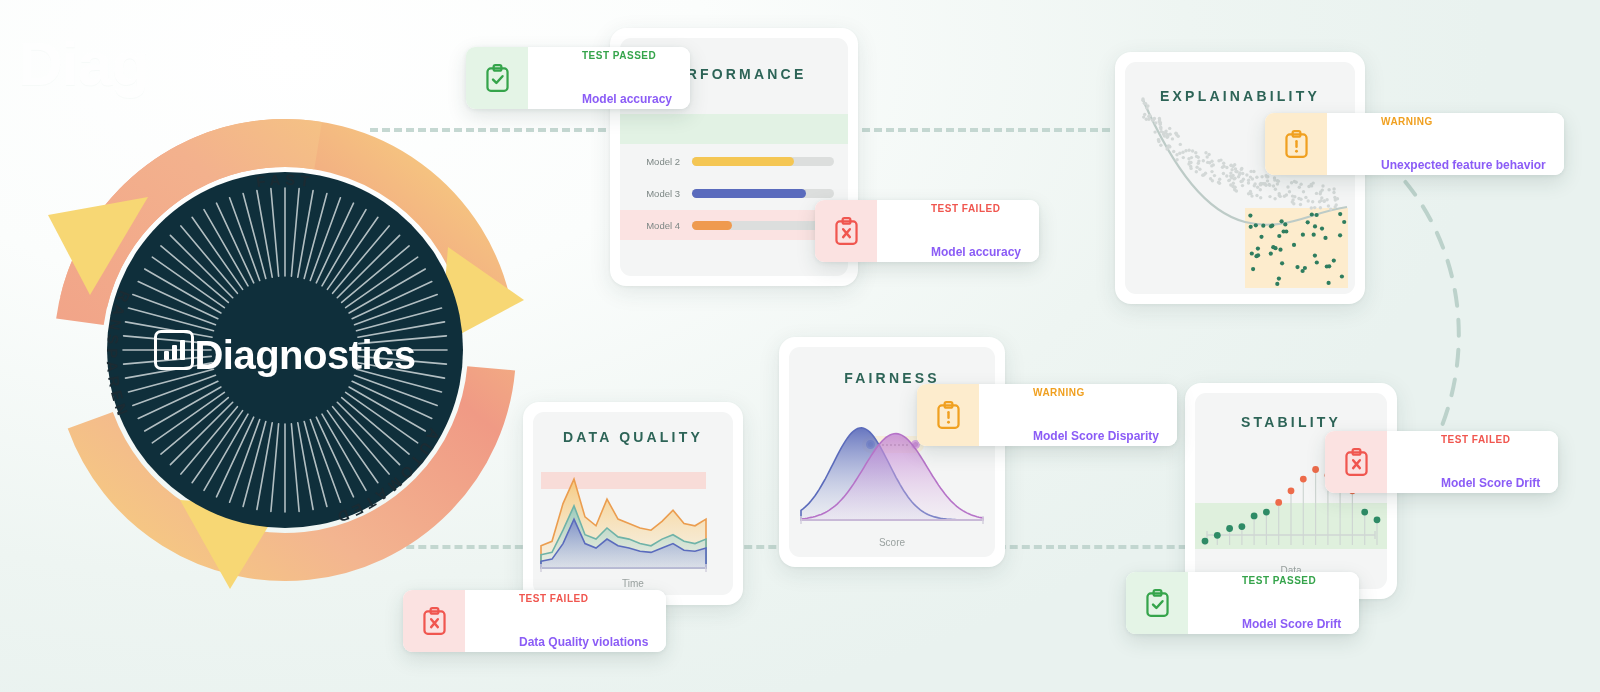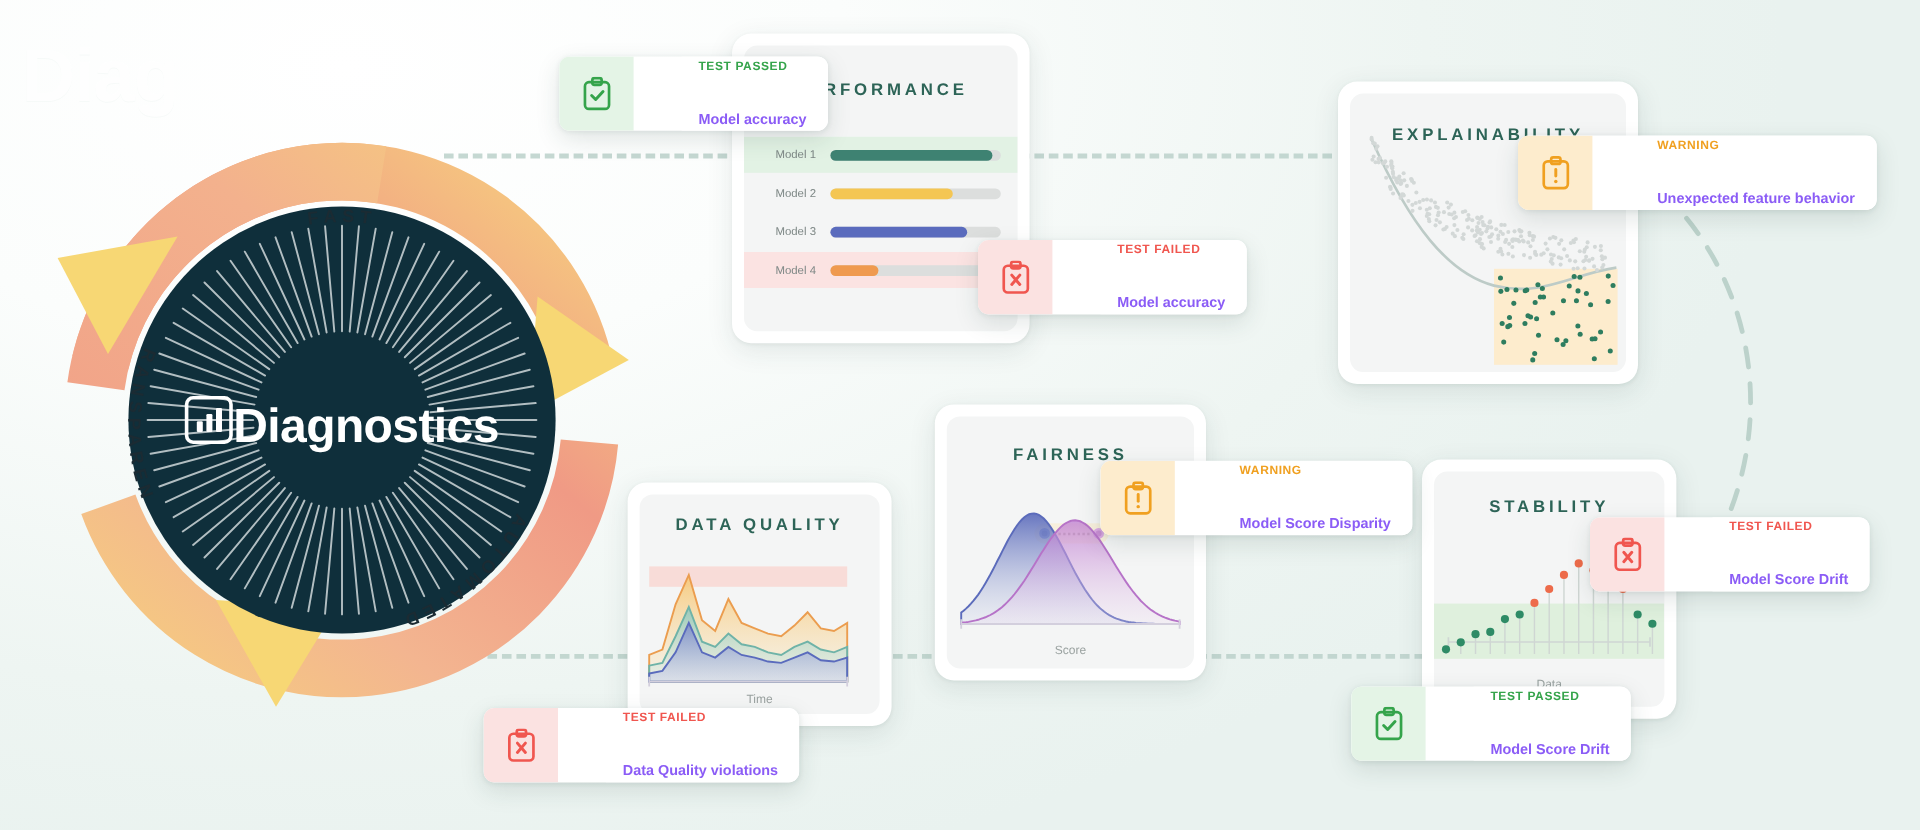--- a/index.html
+++ b/index.html
@@ -83,21 +83,21 @@
     font-size:9.5px;color:#7d8785;
   }
   .bar-track{
     flex:1;height:9px;background:#dcdedd;border-radius:5px;margin-right:14px;position:relative;
   }
   .bar-fill{position:absolute;left:0;top:0;bottom:0;border-radius:5px;}
   .row-hl-green{background:#e2f2e4;}
   .row-hl-red{background:#fbe3e2;}
 
   
-  #card-explainability{left:1115px;top:52px;width:250px;height:252px;margin-top:16px;}
+  #card-explainability{left:1115px;top:52px;width:250px;height:252px;}
   #card-explainability .card-title{top:26px;}
 
   
   #card-dataquality{left:523px;top:402px;width:220px;height:203px;}
   #card-dataquality .card-title{top:17px;}
 
   
   #card-fairness{left:779px;top:337px;width:226px;height:230px;}
   #card-fairness .card-title{top:23px;}
   #fair-pill{
@@ -286,26 +286,20 @@
     </div>
   </div>
 
   <div class="card" id="card-performance">
     <div class="card-inner">
       <div class="card-title">PERFORMANCE</div>
 
       <div class="row-hl-green" style="position:absolute;left:0;right:0;top:76px;height:30px;"></div>
       <div class="row-hl-red" style="position:absolute;left:0;right:0;top:172px;height:30px;"></div>
 
-      <div class="bar-row" style="top:76px">
-        <span class="bname">Model 1</span>
-        <span class="bar-track">
-          <span class="bar-fill" style="width:95%;background:#3e8272"></span>
-        </span>
-      </div>
       <div class="bar-row" style="top:108px">
         <span class="bname">Model 2</span>
         <span class="bar-track">
           <span class="bar-fill" style="width:72%;background:#f4c653"></span>
         </span>
       </div>
       <div class="bar-row" style="top:140px">
         <span class="bname">Model 3</span>
         <span class="bar-track">
           <span class="bar-fill" style="width:80%;background:#5a6bbd"></span>

